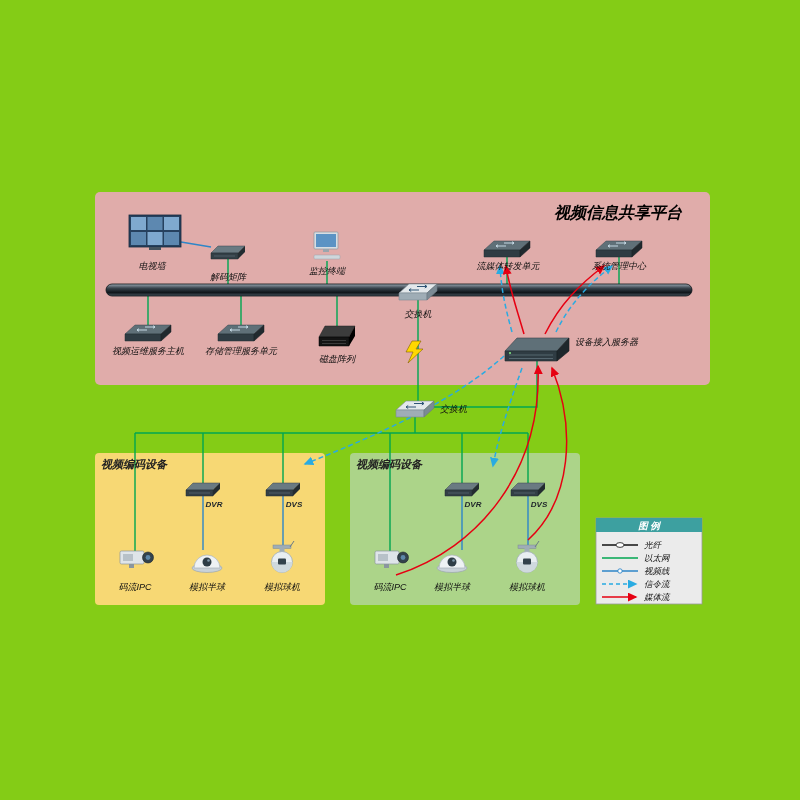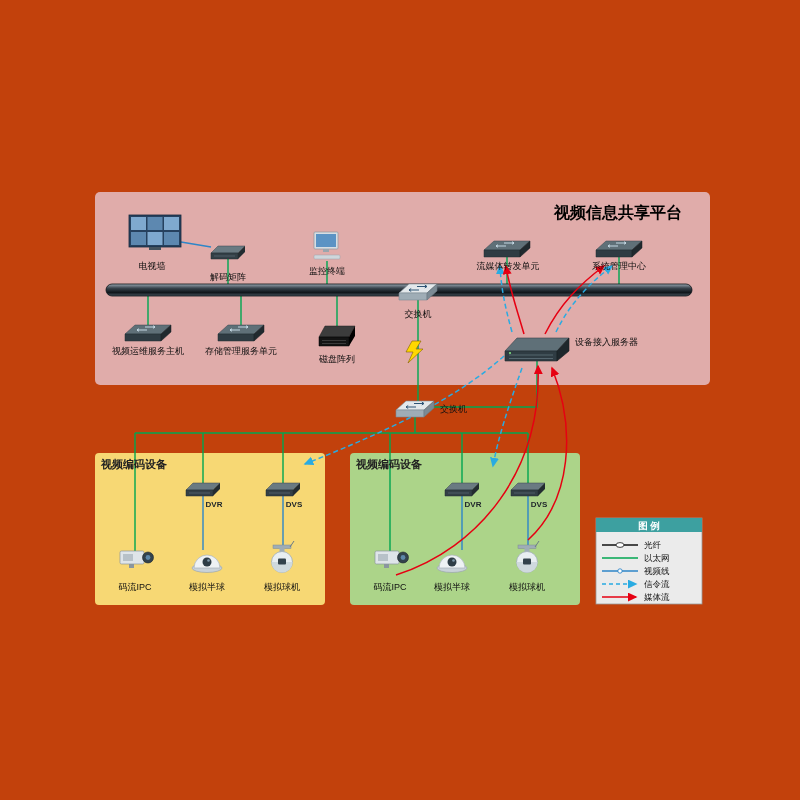--- a/index.html
+++ b/index.html
@@ -1,17 +1,17 @@
 <!DOCTYPE html>
 <html><head>
 <meta charset="utf-8">
 <style>
   html,body { margin:0; padding:0; background:#ffffff; }
-  .stage { position:relative; width:800px; height:800px; background:#c2410c; overflow:hidden;
-           font-family:"Liberation Sans","DejaVu Sans",sans-serif; }
+  .stage { position:relative; width:800px; height:800px; background:#84cc16; overflow:hidden;
+           font-family:"Liberation Sans","DejaVu Sans",sans-serif;font-style:italic; }
   svg { position:absolute; left:0; top:0; }
   .region-platform { fill:#e0acaa; }
   .region-yellow   { fill:#f7d874; }
   .region-green    { fill:#acd489; }
   .eth { stroke:#00a651; stroke-width:1.4; fill:none; }
   .vid { stroke:#2e86c8; stroke-width:1.4; fill:none; }
   .sig { stroke:#29abe2; stroke-width:1.5; fill:none; stroke-dasharray:5 3; }
   .med { stroke:#e60012; stroke-width:1.5; fill:none; }
   .lbl { font-family:"Liberation Sans","DejaVu Sans",sans-serif; font-size:9px; fill:#101010; text-anchor:middle; }
   .lbl-s { font-size:8px; font-weight:bold; fill:#20272b; }

